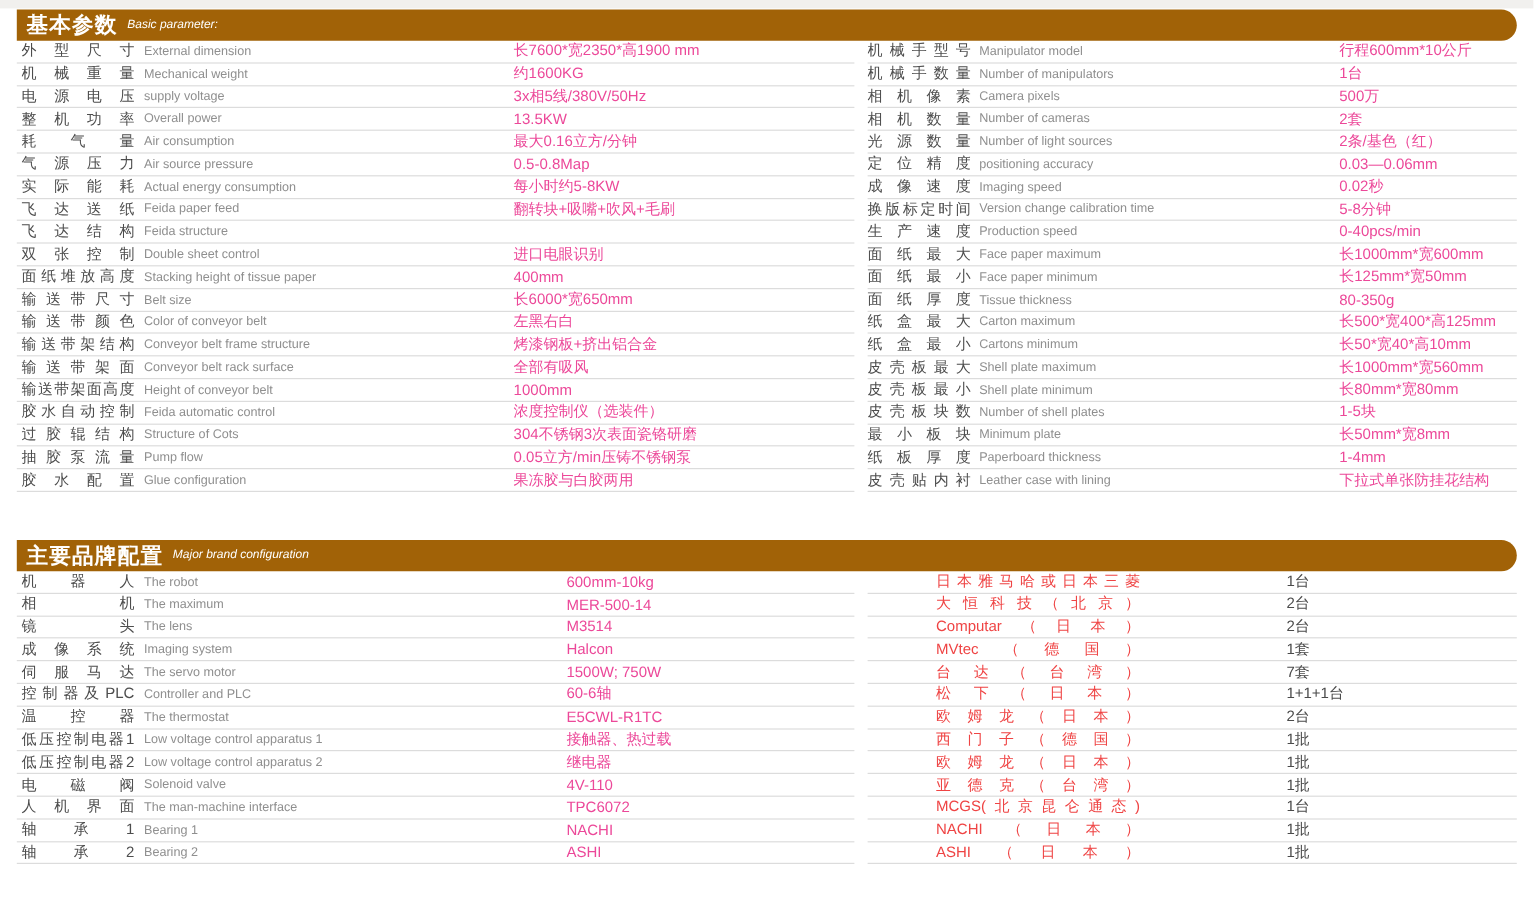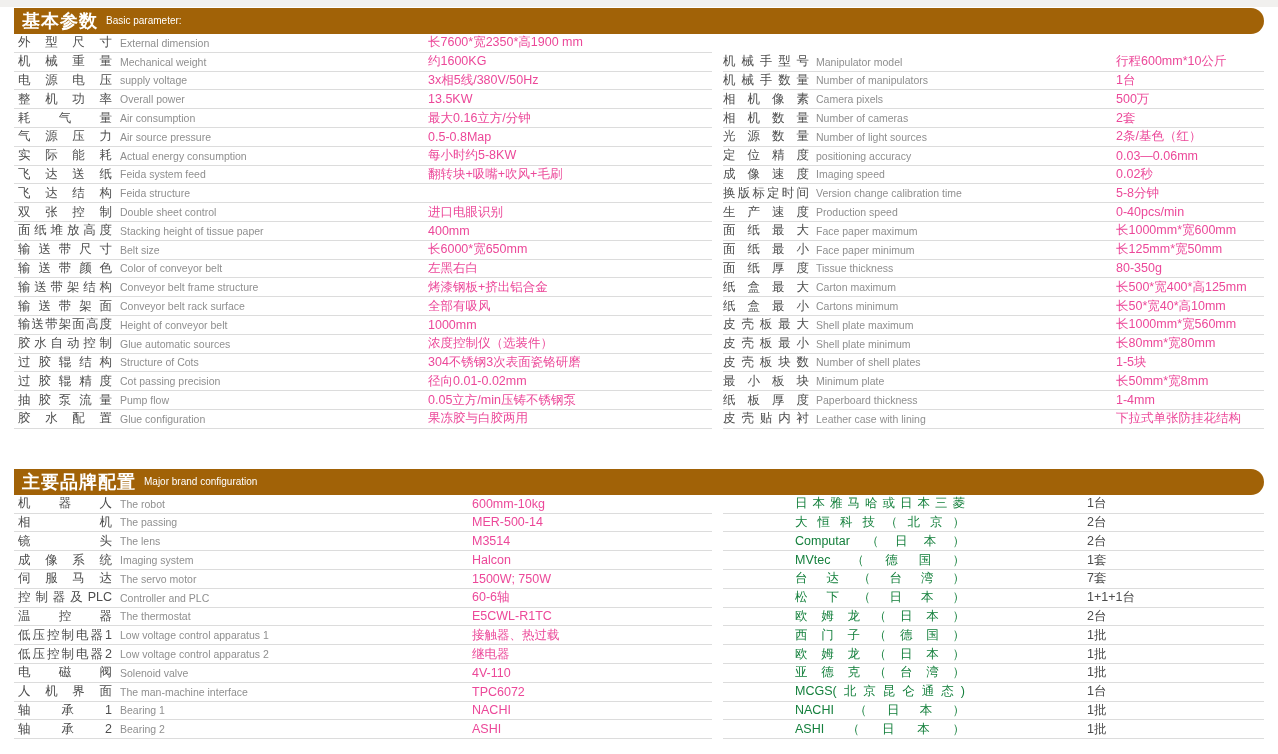--- a/index.html
+++ b/index.html
@@ -14,22 +14,22 @@
     margin-top:1px;
     width:1250px;height:26px;
     background:#a16207;
     border-radius:0 13px 13px 0;
     display:flex;align-items:center;
     color:#ffffff;
     box-sizing:border-box;
     padding-left:8px;
   }
   .section-bar .cn-title{font-size:18px;font-weight:bold;letter-spacing:1px;line-height:1;}
-  .section-bar .en-title{font-size:10px;margin-left:8px;margin-top:0;line-height:1;}
-  .cols{display:flex;width:1250px;align-items:flex-end;}
+  .section-bar .en-title{font-size:10px;margin-left:8px;margin-top:0;line-height:1;font-style:italic;}
+  .cols{display:flex;width:1250px;}
   .half-l{width:698px;flex:none;}
   .gap{width:11px;flex:none;}
   .half-r{width:541px;flex:none;}
   .row{
     display:flex;align-items:center;
     height:18.8px;
     border-bottom:1px solid #dcdcdc;
     font-size:12.5px;color:#4d4d4d;
     white-space:nowrap;
     box-sizing:border-box;
@@ -41,23 +41,23 @@
   }
   .en{flex:none;color:#8f8f8f;font-size:10.5px;margin-left:8px;overflow:hidden;}
   .val{flex:1;color:#ec4899;overflow:hidden;}
   
   .t1l .en{width:308px;}
   .t1r .cn{margin-left:0;width:86px;}
   .t1r .en{margin-left:7px;width:300px;}
   .t2l .en{width:352px;}
   
   .brand{
-    flex:none;margin-left:72px;width:170px;
+    flex:none;margin-left:57px;width:170px;
     text-align:justify;text-align-last:justify;
-    color:#15803d;overflow:hidden;
+    color:#ef4444;overflow:hidden;
   }
   .qty{flex:none;margin-left:122px;color:#4a4a4a;overflow:hidden;}
   .spacer-between{height:39px;}
 </style>
 </head>
 <body>
 
 <div class="top-strip"></div>
 
 <div class="page">
@@ -98,21 +98,21 @@
           <span class="en">Air source pressure</span>
           <span class="val">0.5-0.8Map</span>
         </div>
         <div class="row">
           <span class="cn">实际能耗</span>
           <span class="en">Actual energy consumption</span>
           <span class="val">每小时约5-8KW</span>
         </div>
         <div class="row">
           <span class="cn">飞达送纸</span>
-          <span class="en">Feida system feed</span>
+          <span class="en">Feida paper feed</span>
           <span class="val">翻转块+吸嘴+吹风+毛刷</span>
         </div>
         <div class="row">
           <span class="cn">飞达结构</span>
           <span class="en">Feida structure</span>
         </div>
         <div class="row">
           <span class="cn">双张控制</span>
           <span class="en">Double sheet control</span>
           <span class="val">进口电眼识别</span>
@@ -142,32 +142,27 @@
           <span class="en">Conveyor belt rack surface</span>
           <span class="val">全部有吸风</span>
         </div>
         <div class="row">
           <span class="cn">输送带架面高度</span>
           <span class="en">Height of conveyor belt</span>
           <span class="val">1000mm</span>
         </div>
         <div class="row">
           <span class="cn">胶水自动控制</span>
-          <span class="en">Glue automatic sources</span>
+          <span class="en">Feida automatic control</span>
           <span class="val">浓度控制仪（选装件）</span>
         </div>
         <div class="row">
           <span class="cn">过胶辊结构</span>
           <span class="en">Structure of Cots</span>
           <span class="val">304不锈钢3次表面瓷铬研磨</span>
-        </div>
-        <div class="row">
-          <span class="cn">过胶辊精度</span>
-          <span class="en">Cot passing precision</span>
-          <span class="val">径向0.01-0.02mm</span>
         </div>
         <div class="row">
           <span class="cn">抽胶泵流量</span>
           <span class="en">Pump flow</span>
           <span class="val">0.05立方/min压铸不锈钢泵</span>
         </div>
         <div class="row">
           <span class="cn">胶水配置</span>
           <span class="en">Glue configuration</span>
           <span class="val">果冻胶与白胶两用</span>
@@ -286,21 +281,21 @@
   </div>
   <div class="cols">
     <div class="half-l t2l" id="t2-left">
         <div class="row">
           <span class="cn">机器人</span>
           <span class="en">The robot</span>
           <span class="val">600mm-10kg</span>
         </div>
         <div class="row">
           <span class="cn">相机</span>
-          <span class="en">The passing</span>
+          <span class="en">The maximum</span>
           <span class="val">MER-500-14</span>
         </div>
         <div class="row">
           <span class="cn">镜头</span>
           <span class="en">The lens</span>
           <span class="val">M3514</span>
         </div>
         <div class="row">
           <span class="cn">成像系统</span>
           <span class="en">Imaging system</span>

